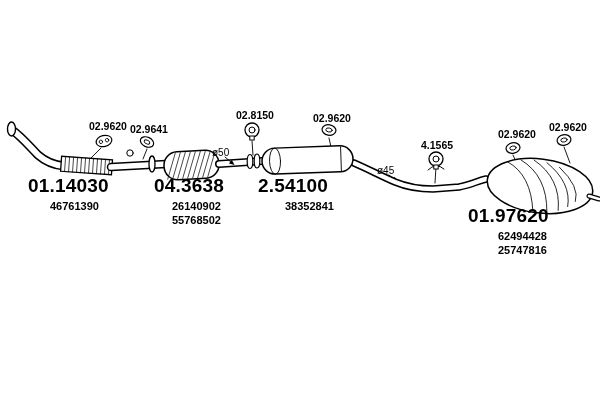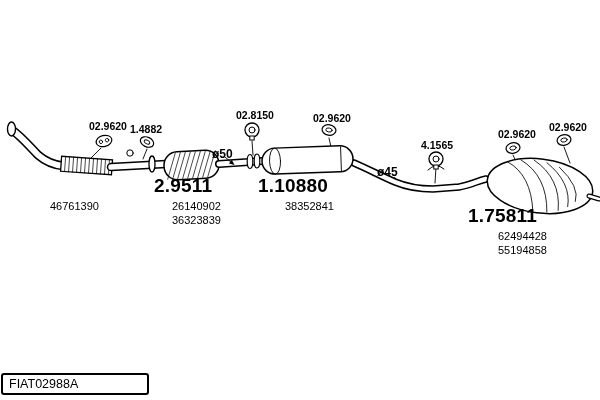--- a/index.html
+++ b/index.html
@@ -2,22 +2,22 @@
 <html><head>
 <meta charset="utf-8">
 <style>
   html,body{margin:0;padding:0;background:#fff;}
   body{width:600px;height:400px;font-family:"Liberation Sans","DejaVu Sans",sans-serif;color:#000;}
   .stage{position:relative;width:600px;height:400px;background:#fff;overflow:hidden;}
   .artwork{position:absolute;left:0;top:0;}
   .lbl{position:absolute;white-space:nowrap;line-height:1;}
   .clamp-label{font-size:10.5px;font-weight:700;}
   .part-code{font-size:19px;font-weight:700;letter-spacing:0.2px;}
-  .part-ref{font-size:11px;font-weight:400;text-align:right;}
-  .dim-label{font-size:12px;font-weight:700;}
+  .part-ref{font-size:11px;font-weight:700;text-align:right;}
+  .dim-label{font-size:10px;font-weight:400;}
   .title-block{position:absolute;left:1px;top:373px;width:148px;height:22px;border:2px solid #000;border-radius:3px;box-sizing:border-box;display:flex;align-items:center;padding-left:6px;background:#fff;}
   .title-code{font-size:12.5px;font-weight:400;}
 </style>
 </head>
 <body>
 
 <div class="stage">
 
   <svg class="artwork" width="600" height="400" viewBox="0 0 600 400">
     <g fill="none" stroke="#000" stroke-linecap="round">
@@ -150,40 +150,38 @@
         <ellipse rx="3.2" ry="2" stroke-width="0.9"></ellipse>
       </g>
       <g transform="translate(564,140) rotate(-12)">
         <ellipse rx="7" ry="5.2" fill="#fff" stroke-width="1.2"></ellipse>
         <ellipse rx="3.2" ry="2" stroke-width="0.9"></ellipse>
       </g>
     </g>
   </svg>
 
   <div class="lbl clamp-label" style="left:89px;top:121px">02.9620</div>
-  <div class="lbl clamp-label" style="left:130px;top:124px">1.4882</div>
+  <div class="lbl clamp-label" style="left:130px;top:124px">02.9641</div>
   <div class="lbl clamp-label" style="left:236px;top:110px">02.8150</div>
   <div class="lbl clamp-label" style="left:313px;top:113px">02.9620</div>
   <div class="lbl clamp-label" style="left:421px;top:140px">4.1565</div>
   <div class="lbl clamp-label" style="left:498px;top:129px">02.9620</div>
   <div class="lbl clamp-label" style="left:549px;top:122px">02.9620</div>
 
+  <div class="lbl part-code" style="left:28px;top:176px">01.14030</div>
   <div class="lbl part-ref" style="left:50px;top:201px">46761390</div>
 
-  <div class="lbl part-code" style="left:154px;top:176px">2.9511</div>
+  <div class="lbl part-code" style="left:154px;top:176px">04.3638</div>
   <div class="lbl part-ref" style="left:172px;top:201px">26140902</div>
-  <div class="lbl part-ref" style="left:172px;top:215px">36323839</div>
+  <div class="lbl part-ref" style="left:172px;top:215px">55768502</div>
 
-  <div class="lbl part-code" style="left:258px;top:176px">1.10880</div>
+  <div class="lbl part-code" style="left:258px;top:176px">2.54100</div>
   <div class="lbl part-ref" style="left:285px;top:201px">38352841</div>
 
-  <div class="lbl part-code" style="left:468px;top:206px">1.75811</div>
+  <div class="lbl part-code" style="left:468px;top:206px">01.97620</div>
   <div class="lbl part-ref" style="left:498px;top:231px">62494428</div>
-  <div class="lbl part-ref" style="left:498px;top:245px">55194858</div>
+  <div class="lbl part-ref" style="left:498px;top:245px">25747816</div>
 
   <div class="lbl dim-label" style="left:212px;top:148px">ø50</div>
   <div class="lbl dim-label" style="left:377px;top:166px">ø45</div>
 
-  <div class="title-block">
-    <span class="title-code">FIAT02988A</span>
-  </div>
 
 </div>
 
 </body></html>

